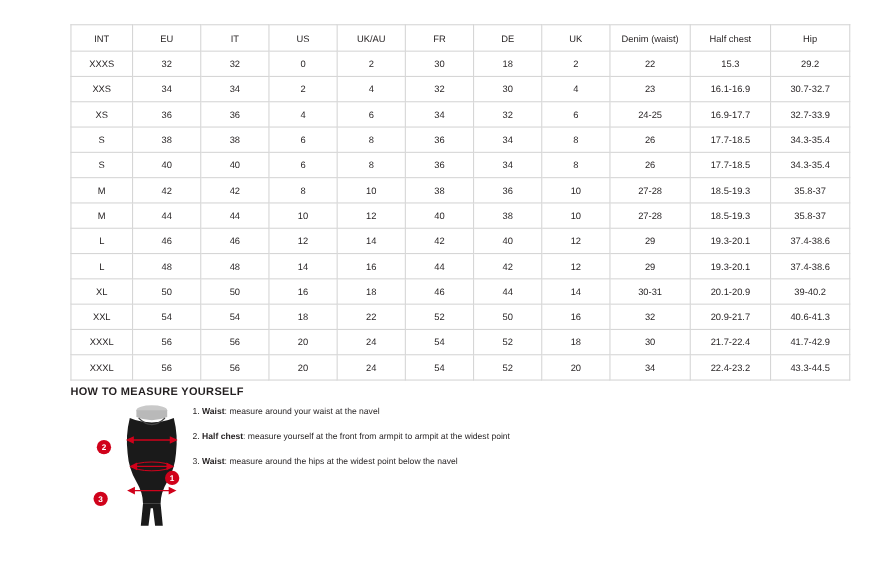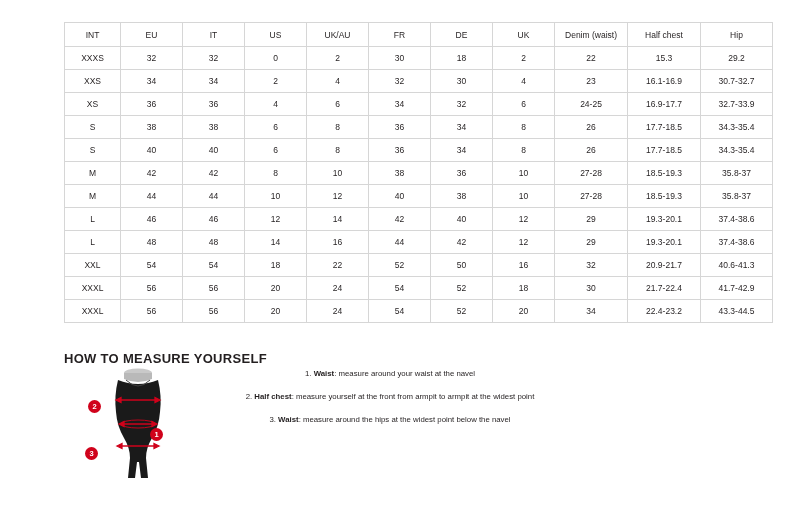--- a/index.html
+++ b/index.html
@@ -53,38 +53,37 @@
   col.c-std   { width: 62px; }
   col.c-denim { width: 73px; }
   col.c-half  { width: 73px; }
   col.c-hip   { width: 72px; }
 
   
   .howto-title {
     position: absolute;
     left: 64px;
     top: 351px;
-    font-size: 13px;
+    font-size: 10px;
     font-weight: bold;
     letter-spacing: 0.3px;
     color: #231f20;
   }
   .figure {
     position: absolute;
     left: 88px;
     top: 366px;
     width: 100px;
     height: 122px;
   }
   .notes {
     position: absolute;
     left: 175px;
     top: 368px;
     width: 430px;
-    text-align: center;
   }
   .note {
     font-size: 7.8px;
     line-height: 11px;
     color: #231f20;
     margin-bottom: 12px;
   }
   .note b { font-weight: bold; }
   .note .num { font-weight: normal; }
 
@@ -250,20 +249,33 @@
           <td>48</td>
           <td>48</td>
           <td>14</td>
           <td>16</td>
           <td>44</td>
           <td>42</td>
           <td>12</td>
           <td>29</td>
           <td>19.3-20.1</td>
           <td>37.4-38.6</td>
+        </tr>
+        <tr>
+          <td>XL</td>
+          <td>50</td>
+          <td>50</td>
+          <td>16</td>
+          <td>18</td>
+          <td>46</td>
+          <td>44</td>
+          <td>14</td>
+          <td>30-31</td>
+          <td>20.1-20.9</td>
+          <td>39-40.2</td>
         </tr>
         <tr>
           <td>XXL</td>
           <td>54</td>
           <td>54</td>
           <td>18</td>
           <td>22</td>
           <td>52</td>
           <td>50</td>
           <td>16</td>

